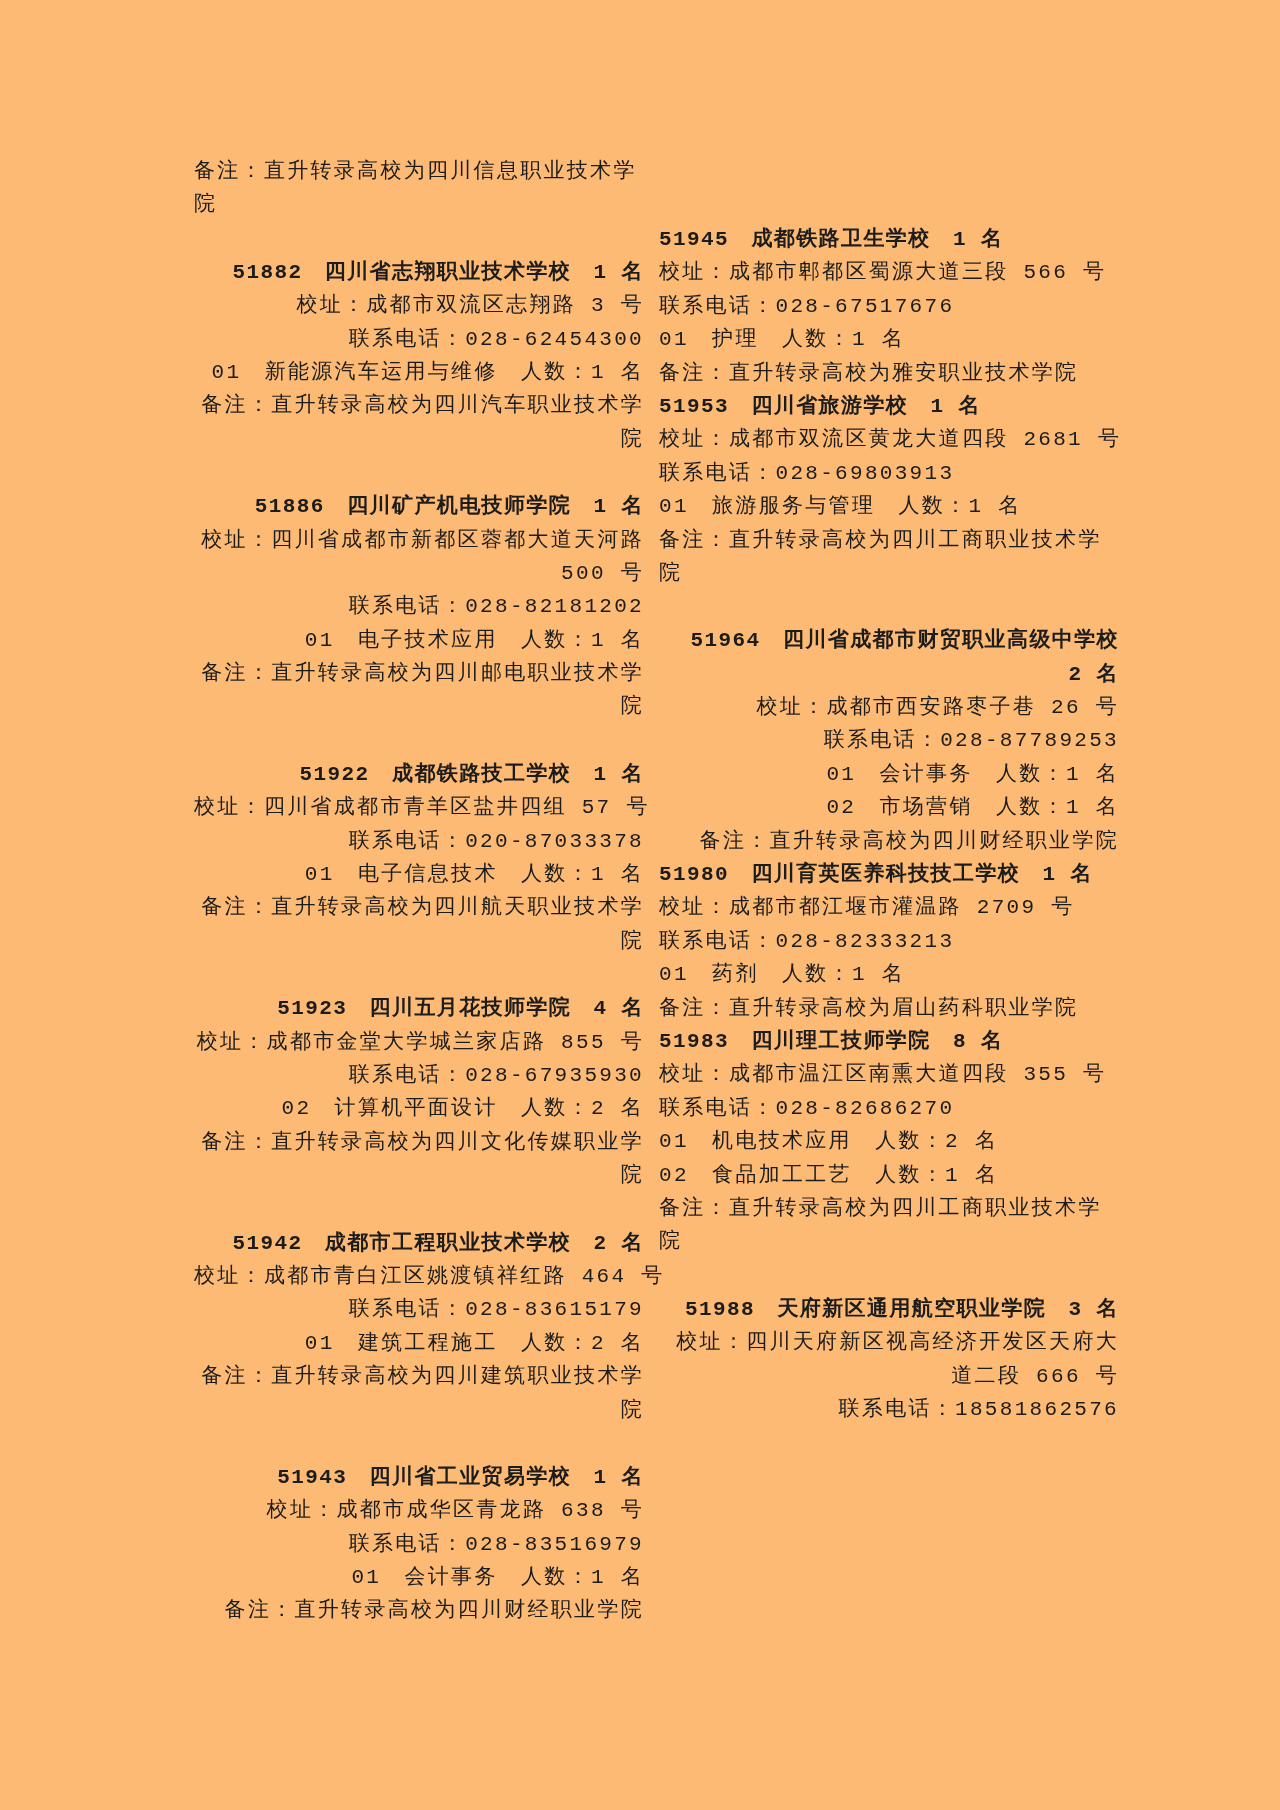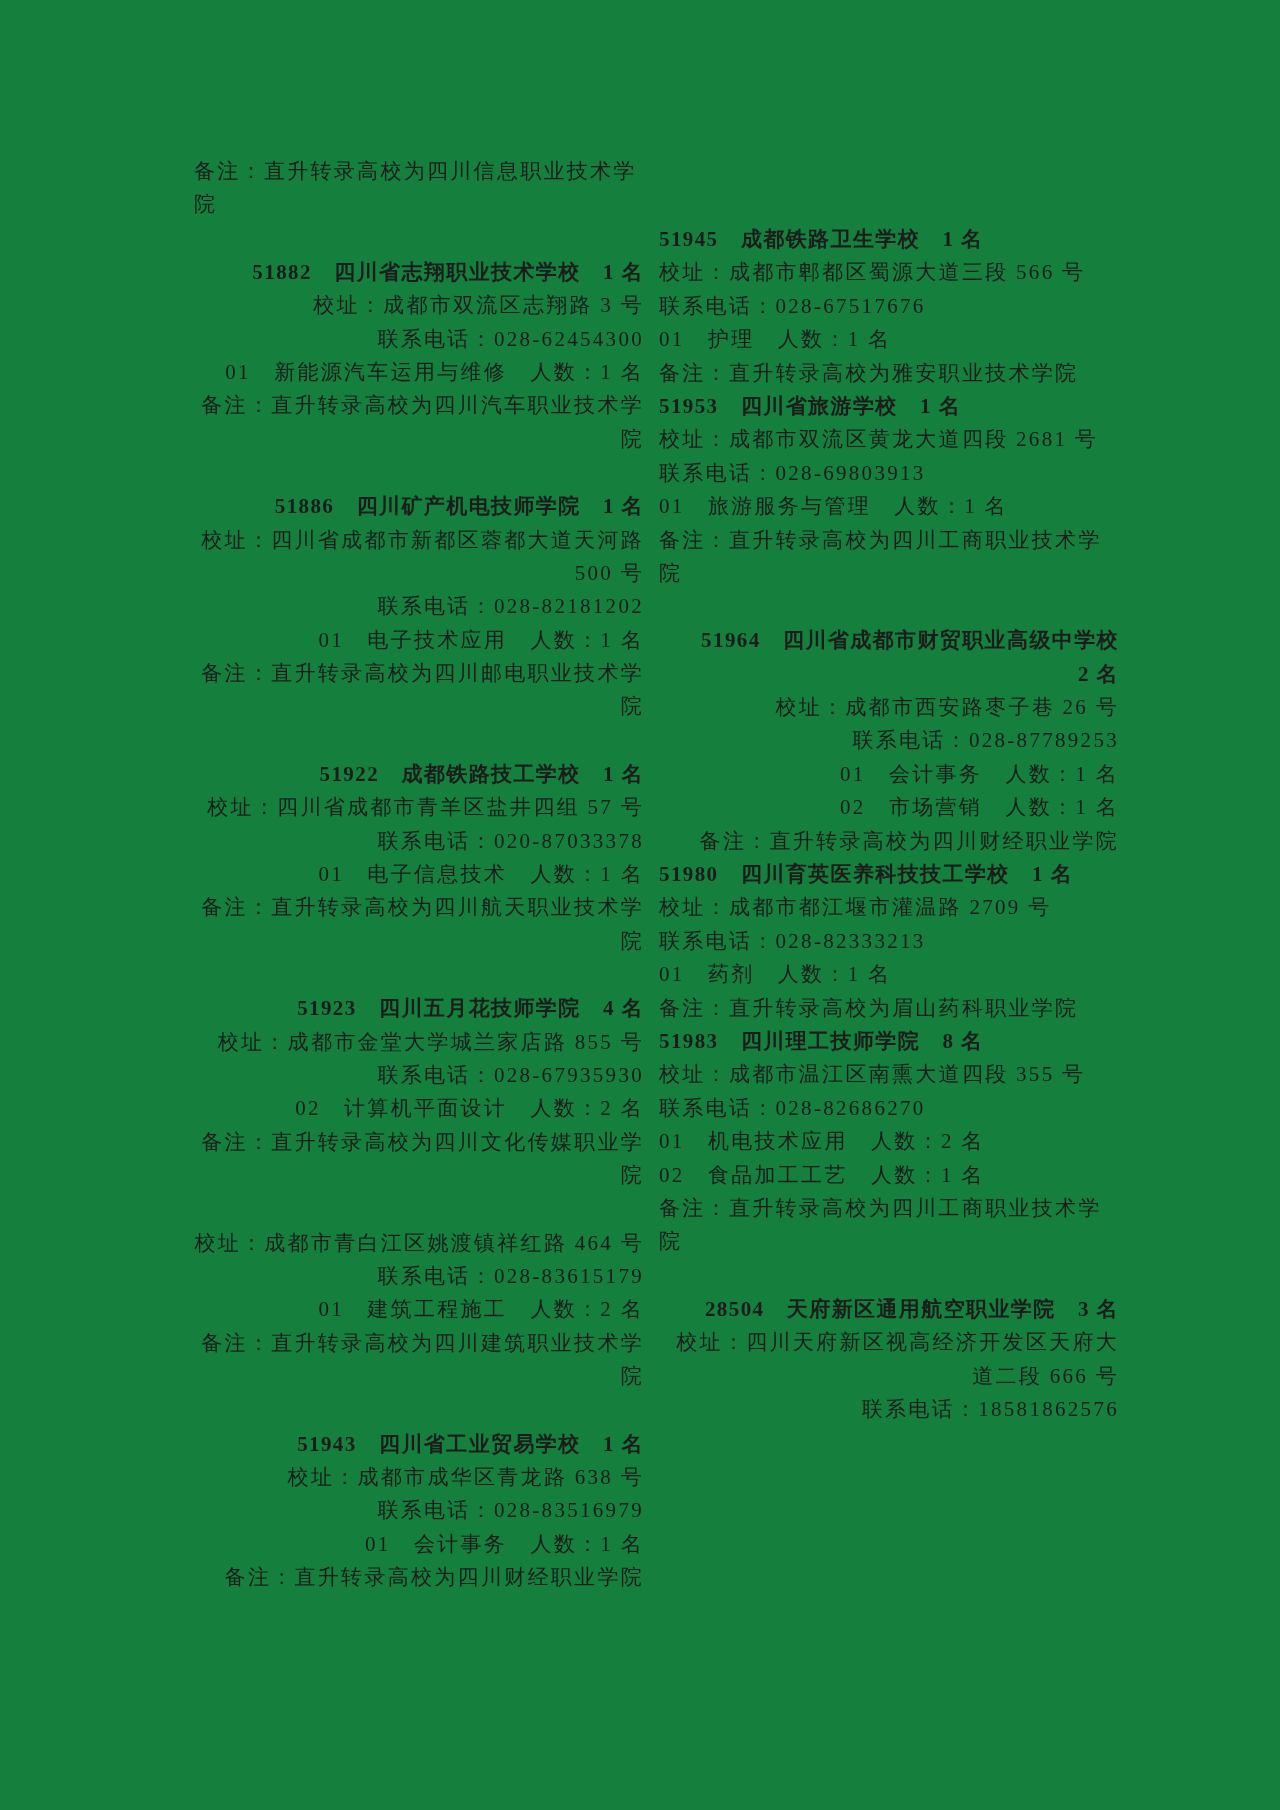--- a/index.html
+++ b/index.html
@@ -1,21 +1,21 @@
 <!DOCTYPE html>
 <html><head>
 <meta charset="utf-8">
 <style>
   html,body{margin:0;padding:0;background:#ffffff;}
   body{
     width:1280px;height:1810px;position:relative;overflow:hidden;
     font-family:"Liberation Serif","DejaVu Serif",serif;
     color:#1c1c1c;
   }
-  .page{position:absolute;inset:0;background:#15803d;}
+  .page{position:absolute;inset:0;background:#fdba74;font-family:Liberation Mono, monospace;}
   .col{position:absolute;}
   .col-left{left:194px;top:155px;width:450px;}
   .col-right{left:659px;top:223px;width:460px;}
   .block{margin:0;}
   .gap-0{margin-top:0;}
   .gap-1{margin-top:34px;text-align:right;}
   .gap-2{}
   .line{
     height:33.4px;line-height:33.4px;white-space:nowrap;
     font-size:21px;letter-spacing:2.3px;
@@ -60,20 +60,21 @@
       </div>
       <div class="block gap-1">
         <div class="line title">51923　四川五月花技师学院　4 名</div>
         <div class="line">校址：成都市金堂大学城兰家店路 855 号</div>
         <div class="line">联系电话：028-67935930</div>
         <div class="line">02　计算机平面设计　人数：2 名</div>
         <div class="line">备注：直升转录高校为四川文化传媒职业学</div>
         <div class="line">院</div>
       </div>
       <div class="block gap-1">
+        <div class="line title">51942　成都市工程职业技术学校　2 名</div>
         <div class="line">校址：成都市青白江区姚渡镇祥红路 464 号</div>
         <div class="line">联系电话：028-83615179</div>
         <div class="line">01　建筑工程施工　人数：2 名</div>
         <div class="line">备注：直升转录高校为四川建筑职业技术学</div>
         <div class="line">院</div>
       </div>
       <div class="block gap-1">
         <div class="line title">51943　四川省工业贸易学校　1 名</div>
         <div class="line">校址：成都市成华区青龙路 638 号</div>
         <div class="line">联系电话：028-83516979</div>
@@ -116,19 +117,19 @@
       <div class="block gap-2">
         <div class="line title">51983　四川理工技师学院　8 名</div>
         <div class="line">校址：成都市温江区南熏大道四段 355 号</div>
         <div class="line">联系电话：028-82686270</div>
         <div class="line">01　机电技术应用　人数：2 名</div>
         <div class="line">02　食品加工工艺　人数：1 名</div>
         <div class="line">备注：直升转录高校为四川工商职业技术学</div>
         <div class="line">院</div>
       </div>
       <div class="block gap-1">
-        <div class="line title">28504　天府新区通用航空职业学院　3 名</div>
+        <div class="line title">51988　天府新区通用航空职业学院　3 名</div>
         <div class="line">校址：四川天府新区视高经济开发区天府大</div>
         <div class="line">道二段 666 号</div>
         <div class="line">联系电话：18581862576</div>
       </div>
     </div>
 </div>
 
 </body></html>

